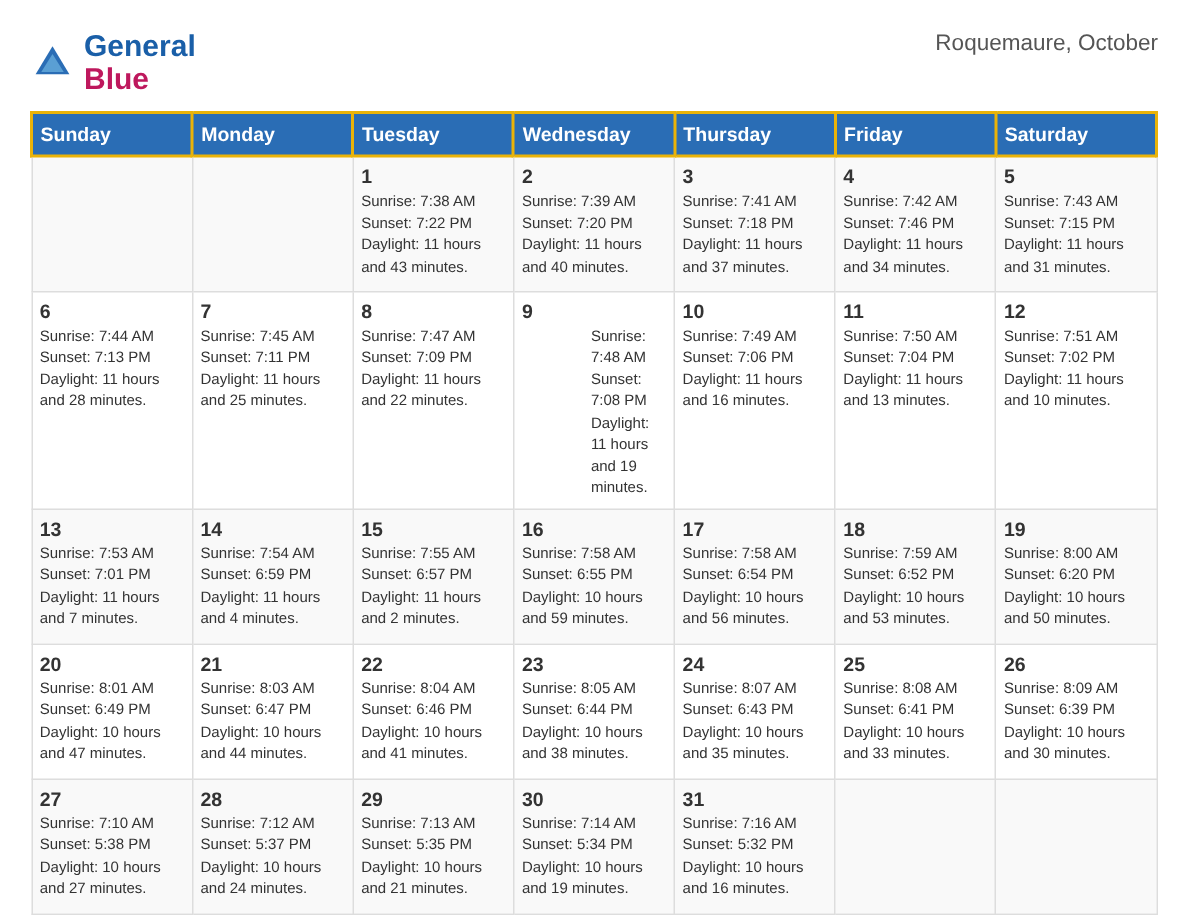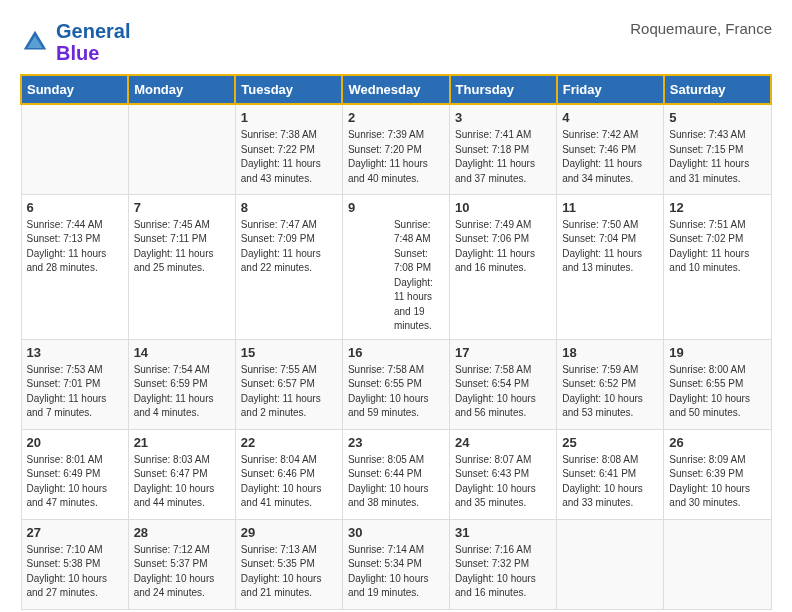--- a/index.html
+++ b/index.html
@@ -95,25 +95,25 @@
 <body>
 
 <div class="header">
   <div class="logo">
     <svg class="logo-icon" viewBox="0 0 40 40">
       <polygon points="20,5 35,30 5,30" fill="#2a6db5"></polygon>
       <polygon points="20,12 30,28 10,28" fill="#5a9fd4"></polygon>
     </svg>
     <div class="logo-text">
       <div><span>General</span></div>
-      <div style="color:#6d28d9;">Blue</div>
+      <div style="color:#be185d;">Blue</div>
     </div>
   </div>
   <div class="title-block">
-    <div class="location">Roquemaure, France</div>
+    <div class="location">Roquemaure, October</div>
   </div>
 </div>
 
 <table>
   <thead>
     <tr>
       <th>Sunday</th>
       <th>Monday</th>
       <th>Tuesday</th>
       <th>Wednesday</th>
@@ -252,21 +252,21 @@
         <td>
           <span class="day-num">18</span>
           <div class="day-detail" style="white-space: pre-line;">Sunrise: 7:59 AM
 Sunset: 6:52 PM
 Daylight: 10 hours
 and 53 minutes.</div>
         </td>
         <td>
           <span class="day-num">19</span>
           <div class="day-detail" style="white-space: pre-line;">Sunrise: 8:00 AM
-Sunset: 6:55 PM
+Sunset: 6:20 PM
 Daylight: 10 hours
 and 50 minutes.</div>
         </td>
       </tr>
       <tr>
         <td>
           <span class="day-num">20</span>
           <div class="day-detail" style="white-space: pre-line;">Sunrise: 8:01 AM
 Sunset: 6:49 PM
 Daylight: 10 hours
@@ -340,21 +340,21 @@
         <td>
           <span class="day-num">30</span>
           <div class="day-detail" style="white-space: pre-line;">Sunrise: 7:14 AM
 Sunset: 5:34 PM
 Daylight: 10 hours
 and 19 minutes.</div>
         </td>
         <td>
           <span class="day-num">31</span>
           <div class="day-detail" style="white-space: pre-line;">Sunrise: 7:16 AM
-Sunset: 7:32 PM
+Sunset: 5:32 PM
 Daylight: 10 hours
 and 16 minutes.</div>
         </td>
         <td></td>
         <td></td>
       </tr>
     </tbody>
 </table>
 
 </body></html>

